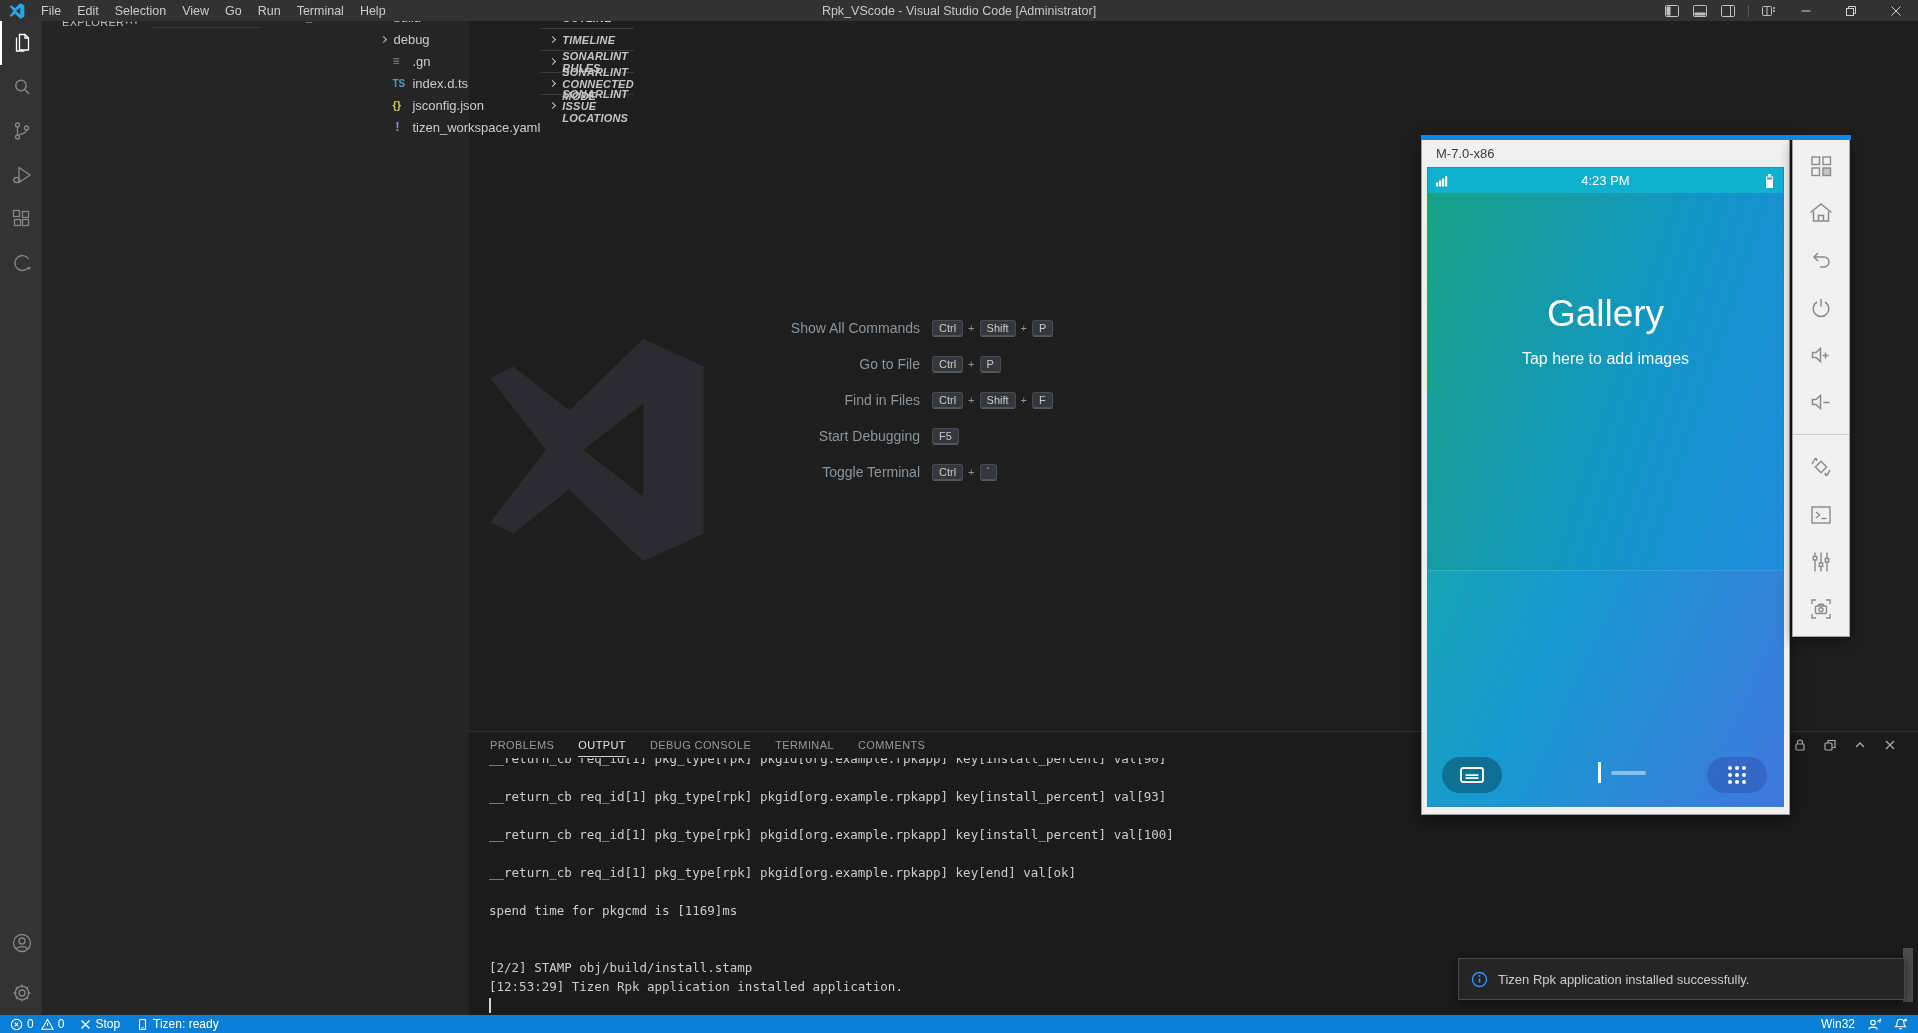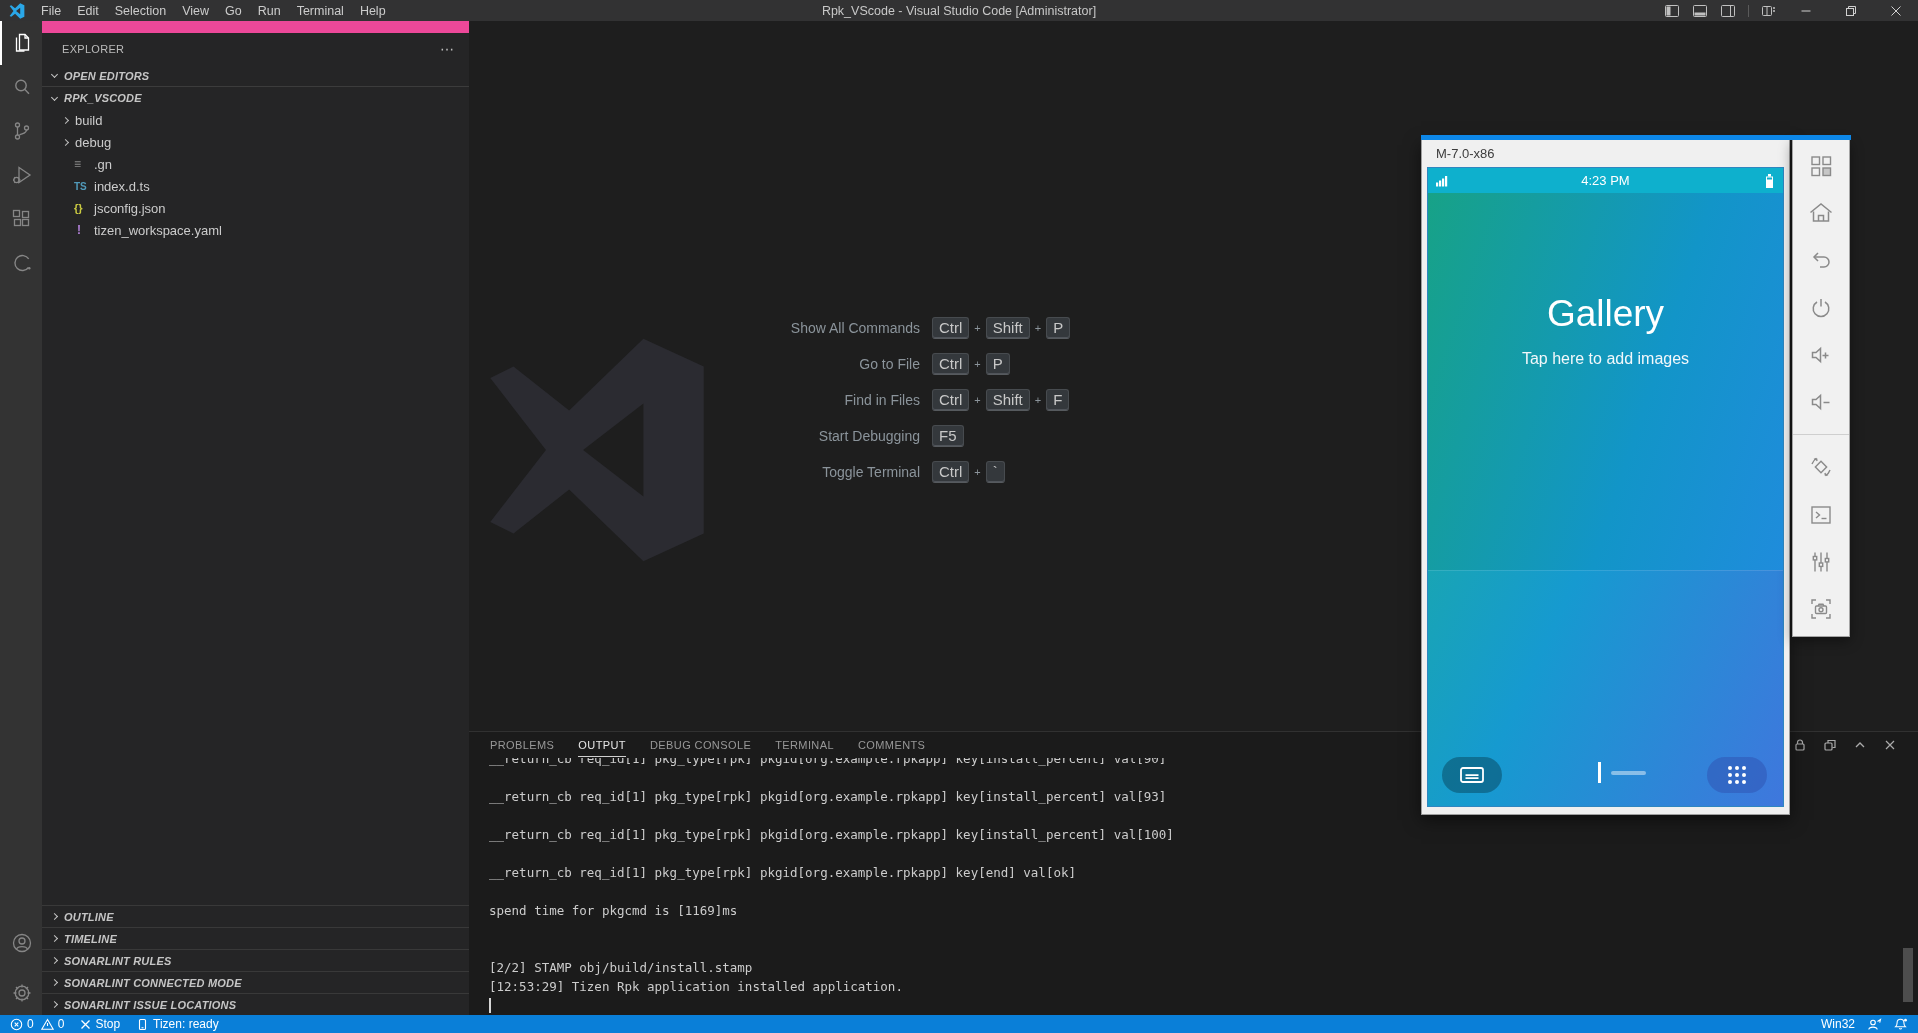--- a/index.html
+++ b/index.html
@@ -21,22 +21,22 @@
 
   
   .activitybar { position:absolute; left:0; top:21px; bottom:18px; width:42px; background:#333333;
                  display:flex; flex-direction:column; align-items:center; z-index:5; }
   .ab-item { width:42px; height:44px; display:flex; align-items:center; justify-content:center;
              color:#868686; border-left:2px solid transparent; }
   .ab-item.active { color:#ffffff; border-left-color:#ffffff; }
   .ab-bottom { margin-top:auto; margin-bottom:6px; }
 
   
-  .sidebar { position:absolute; left:42px; top:33px; bottom:18px; width:427px; background:#252526;
-             color:#cccccc; display:flex; flex-direction:column; z-index:4; }
+  .sidebar { position:absolute; left:42px; top:6px; bottom:18px; width:427px; background:#252526;
+             color:#cccccc; display:flex; flex-direction:row; z-index:4; }
   .sb-header { height:32px; flex:0 0 auto; display:flex; align-items:center; padding:0 14px 0 20px;
                font-size:11px; color:#bbbbbb; letter-spacing:.3px; }
   .sb-more { margin-left:auto; color:#bdbdbd; font-size:14px; letter-spacing:1px; cursor:pointer; }
   .sb-row { height:22px; flex:0 0 auto; display:flex; align-items:center; font-size:11px; font-weight:bold;
             color:#c5c5c5; padding-left:5px; letter-spacing:.2px;font-style:italic; }
   .sb-row.oe { border-bottom:1px solid #3c3c3c; }
   .chev { width:5px; height:5px; border-right:1px solid #c5c5c5; border-bottom:1px solid #c5c5c5;
           display:inline-block; flex:0 0 auto; }
   .chev.down { transform:rotate(45deg); margin:0 7px 2px 5px; }
   .chev.right { transform:rotate(-45deg); margin:0 7px 0 5px; }
@@ -53,21 +53,21 @@
 
   
   .editor { position:absolute; left:469px; right:0; top:21px; height:710px; background:#1e1e1e;
             display:flex; flex-direction:row; align-items:center; z-index:1; }
   .watermark { margin-top:148px; width:256px; height:232px; fill:#2b2b31; flex:0 0 auto; }
   .shortcuts { margin-top:48px; display:flex; flex-direction:column; gap:14px; }
   .sc-row { display:flex; align-items:center; height:22px; cursor:pointer; }
   .sc-label { width:195px; text-align:right; font-size:14px; color:#8b949b; }
   .sc-keys { width:170px; margin-left:12px; display:flex; align-items:center; gap:5px; }
   .key { background:#34383c; border:1px solid #474b4f; border-bottom-color:#565a5e; border-radius:3px;
-         padding:1px 6px 2px; font-size:15px; color:#c8c8c8; box-shadow:inset 0 -1px 0 #50545a; }
+         padding:1px 6px 2px; font-size:11px; color:#c8c8c8; box-shadow:inset 0 -1px 0 #50545a; }
   .plus { font-size:11px; color:#8b949b; }
 
   
   .panel { position:absolute; left:469px; right:0; top:731px; bottom:18px; background:#1b1b1b;
            border-top:1px solid #313131; z-index:2; }
   .p-tabs { height:26px; display:flex; align-items:center; gap:24px; padding-left:21px;
             font-size:11px; letter-spacing:.4px; color:#989898; }
   .p-tab { position:relative; cursor:pointer; padding:4px 0; }
   .p-tab.active { color:#e7e7e7; }
   .p-tab.active::after { content:''; position:absolute; left:0; right:0; bottom:-2px; height:1px; background:#d0d0d0; }
@@ -576,14 +576,22 @@
         <svg width="28" height="28" viewBox="0 0 28 28" fill="none" stroke="currentColor" stroke-width="1.4">
             <path d="M5 9V5h4M19 5h4v4M23 19v4h-4M9 23H5v-4"></path>
             <rect x="8.5" y="11" width="11" height="7.5" rx="1"></rect>
             <circle cx="14" cy="14.7" r="2"></circle>
             <path d="M11 11l1-1.7h4l1 1.7"></path>
           </svg>
       </span>
     </div>
   </div>
 
+  <div class="toast">
+    <svg width="17" height="17" viewBox="0 0 17 17" fill="none">
+        <circle cx="8.5" cy="8.5" r="7" stroke="#3794ff" stroke-width="1.4"></circle>
+        <path d="M8.5 7.5v4" stroke="#3794ff" stroke-width="1.6"></path>
+        <circle cx="8.5" cy="5" r="1" fill="#3794ff"></circle>
+      </svg>
+    <span>Tizen Rpk application installed successfully.</span>
+  </div>
 
 </div>
 
 </body></html>

